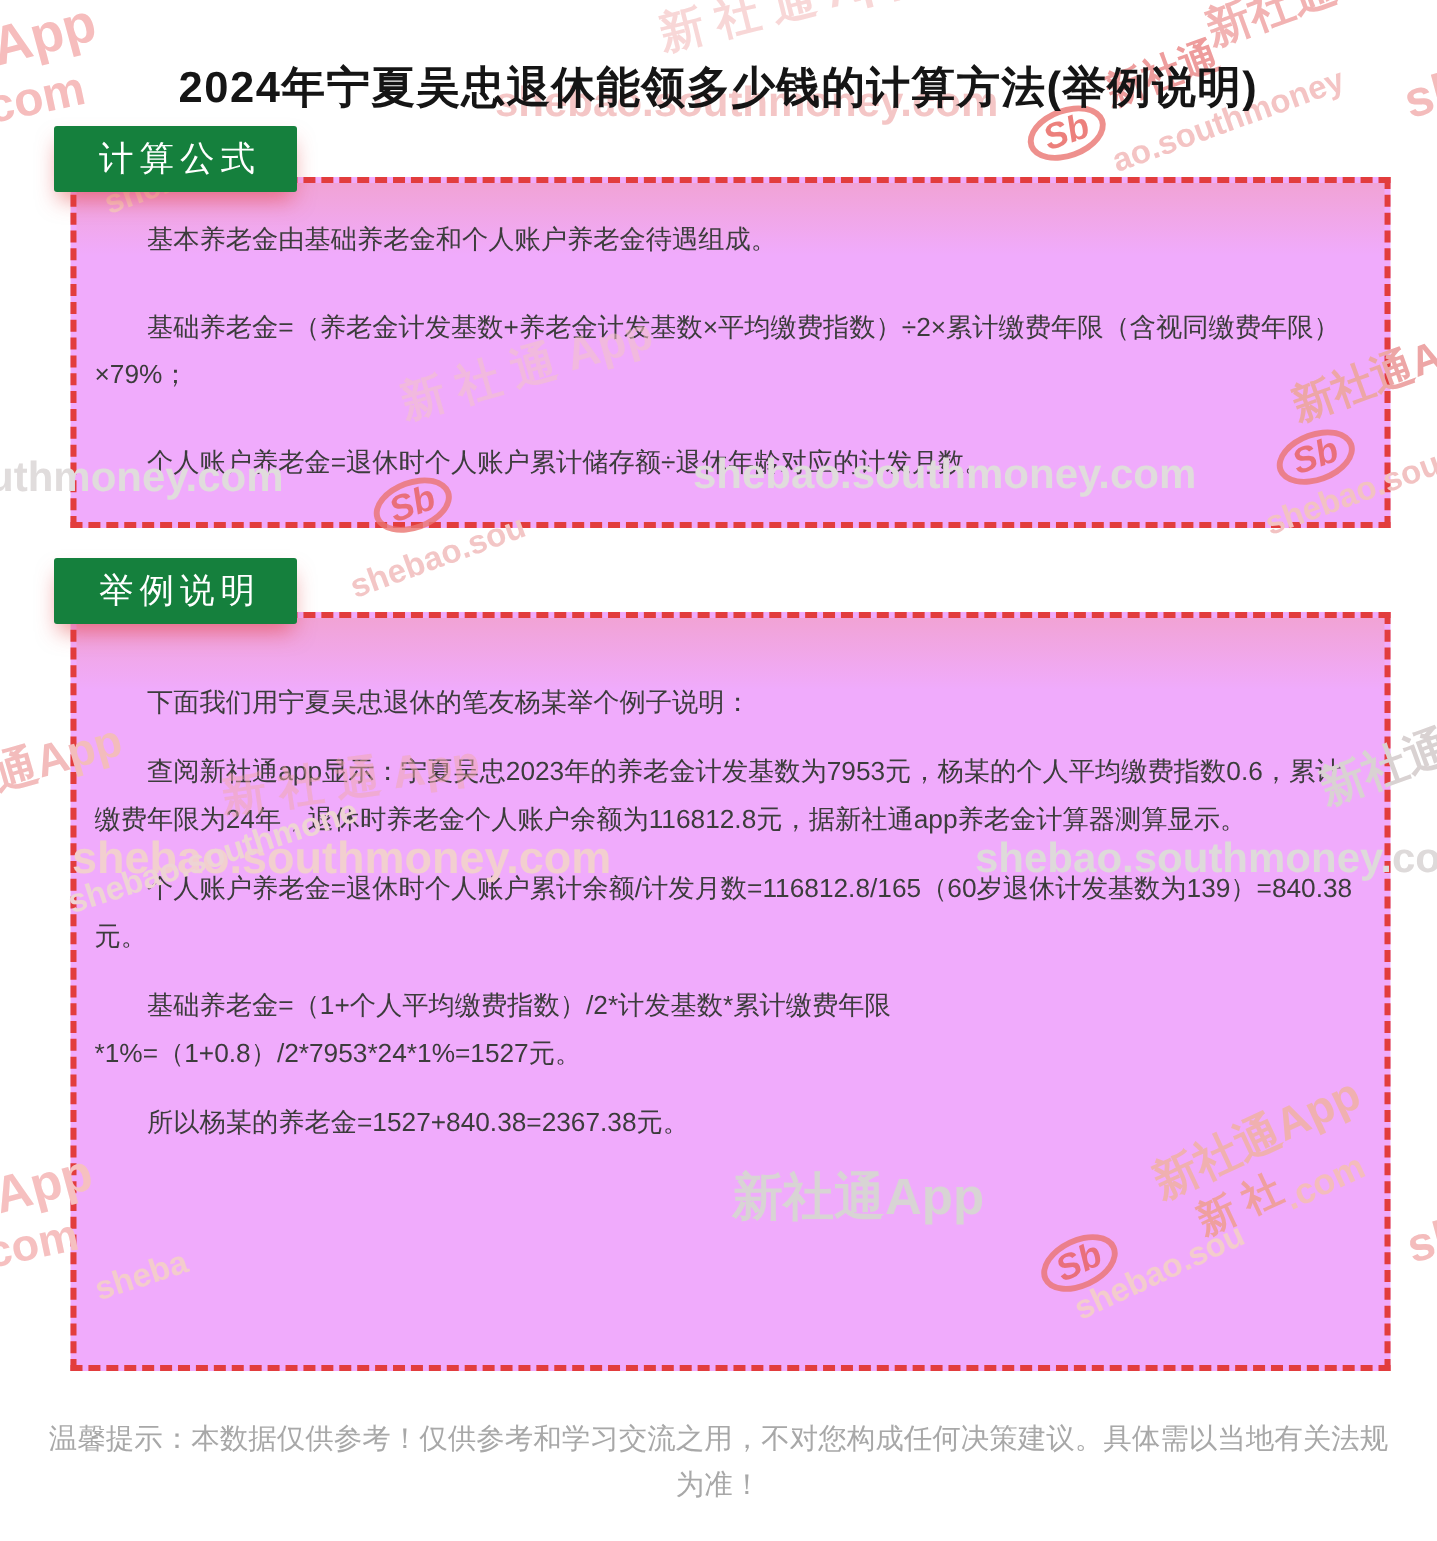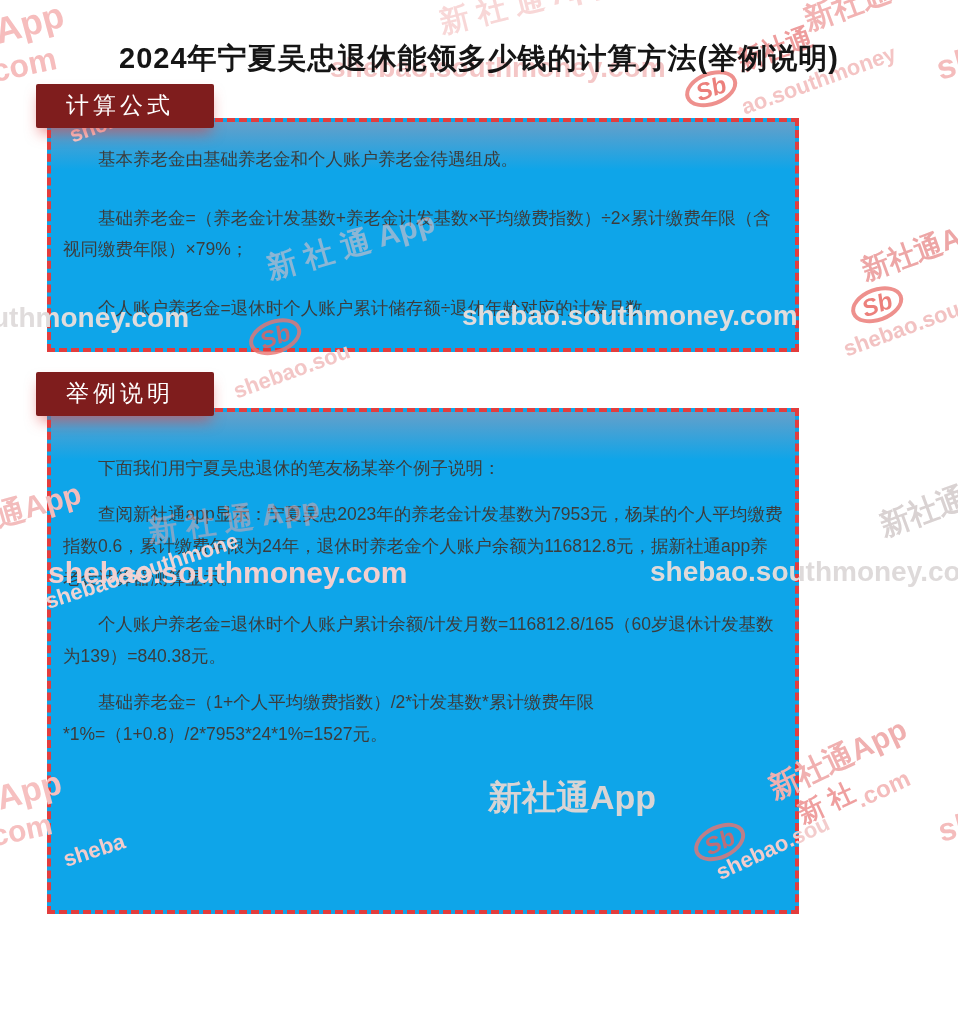--- a/index.html
+++ b/index.html
@@ -14,32 +14,32 @@
   
   .page-title {
     position:absolute; top:20px; left:0; width:958px;
     text-align:center; font-size:29px; font-weight:700;
     color:#151515; letter-spacing:1px; z-index:12;
   }
 
   
   .badge {
     position:absolute; left:36px; z-index:14;
-    background:#7f1d1d; color:#ffffff;
+    background:#15803d; color:#ffffff;
     font-size:23px; letter-spacing:4px;
-    padding:6px 40px 7px 30px; border-radius:2px;
+    padding:6px 24px 7px 30px; border-radius:2px;
     box-shadow:0 8px 14px -3px rgba(224,60,60,.55);
   }
   #badge-1 { top:84px; }
   #badge-2 { top:372px; }
 
   
   .panel {
-    position:absolute; left:47px; width:752px; box-sizing:border-box;
-    border:4px dashed #e23d3d; background:#0ea5e9; z-index:2;
+    position:absolute; left:47px; width:880px; box-sizing:border-box;
+    border:4px dashed #e23d3d; background:#f0abfc; z-index:2;
   }
   .panel::before {
     content:""; position:absolute; top:0; left:0; right:0; height:48px;
     background:linear-gradient(180deg, rgba(243,150,150,.38), rgba(243,150,150,0));
     pointer-events:none;
   }
   #panel-1 { top:118px; height:234px; padding:22px 12px 0 12px; }
   #panel-2 { top:408px; height:506px; padding:40px 12px 12px 12px; }
 
   .panel p {
@@ -123,16 +123,18 @@
     <p>个人账户养老金=退休时个人账户累计储存额÷退休年龄对应的计发月数。</p>
   </div>
 
   <div class="badge" id="badge-2">举例说明</div>
   <div class="panel" id="panel-2">
     <p>下面我们用宁夏吴忠退休的笔友杨某举个例子说明：</p>
     <p>查阅新社通app显示：宁夏吴忠2023年的养老金计发基数为7953元，杨某的个人平均缴费指数0.6，累计缴费年限为24年，退休时养老金个人账户余额为116812.8元，据新社通app养老金计算器测算显示。</p>
     <p>个人账户养老金=退休时个人账户累计余额/计发月数=116812.8/165（60岁退休计发基数为139）=840.38元。</p>
     <p>基础养老金=（1+个人平均缴费指数）/2*计发基数*累计缴费年限
 *1%=（1+0.8）/2*7953*24*1%=1527元。</p>
+    <p>所以杨某的养老金=1527+840.38=2367.38元。</p>
   </div>
 
+  <div class="footer">温馨提示：本数据仅供参考！仅供参考和学习交流之用，不对您构成任何决策建议。具体需以当地有关法规为准！</div>
 
 </div>
 
 </body></html>

